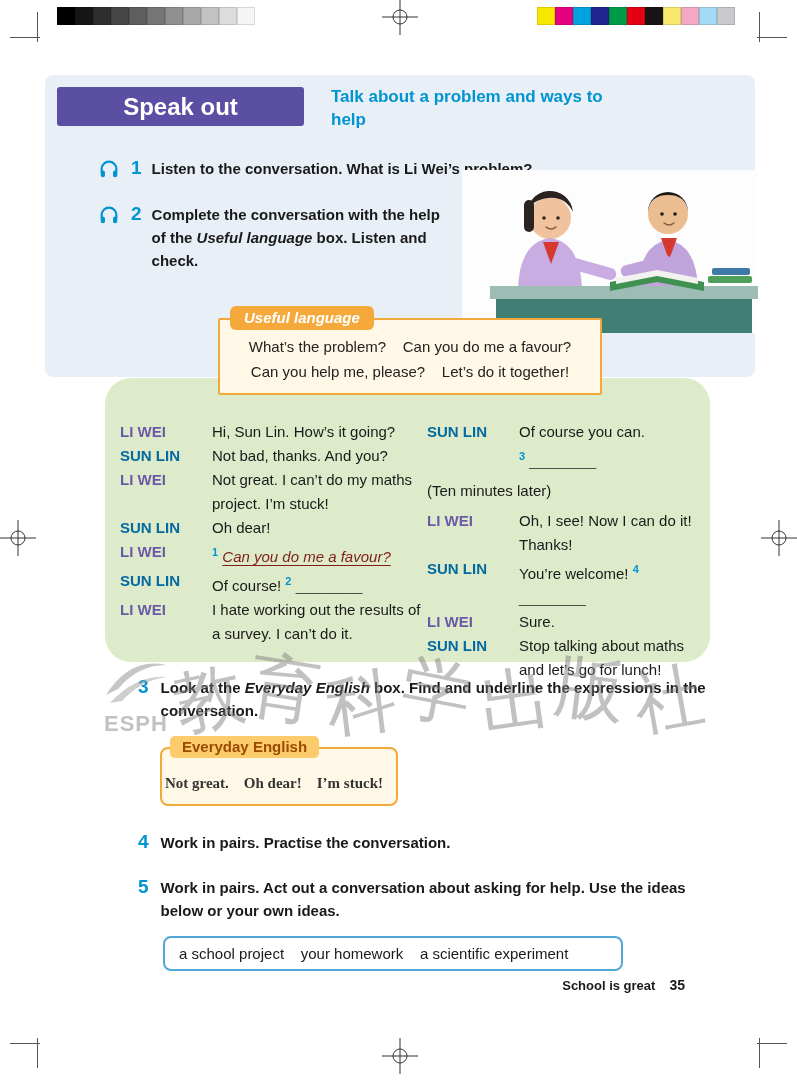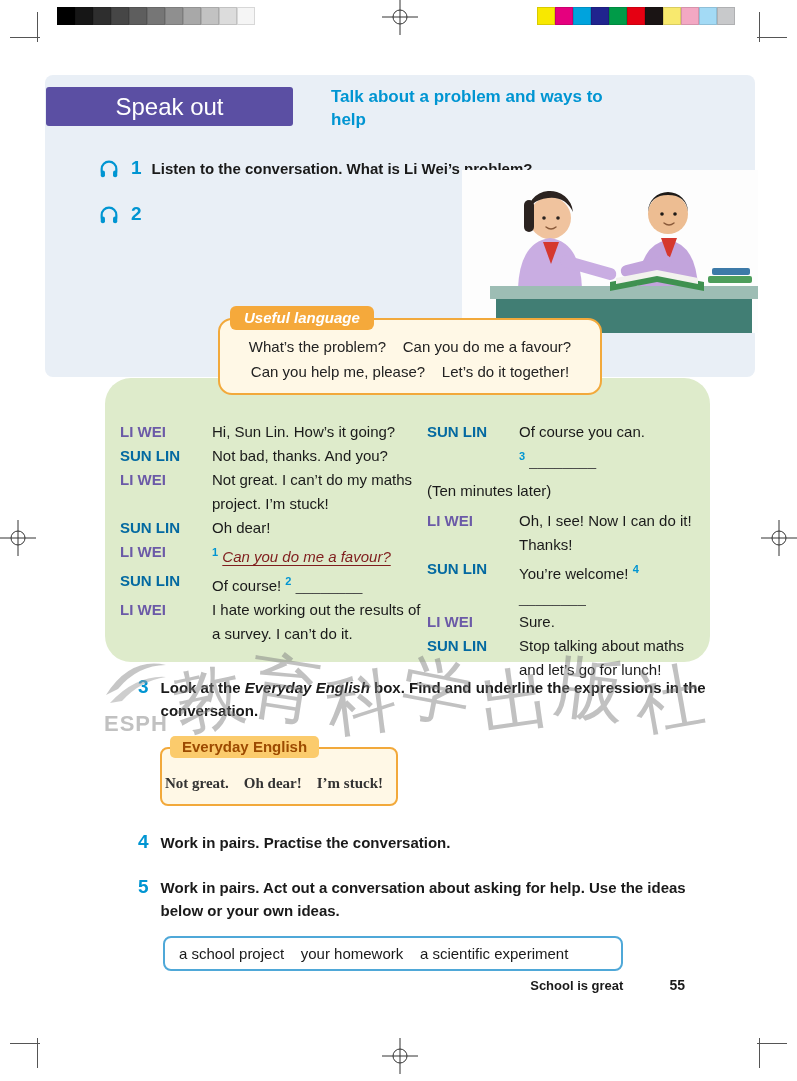--- a/index.html
+++ b/index.html
@@ -7,37 +7,37 @@
   body { background:#ffffff; font-family:"Liberation Sans", sans-serif; position:relative; overflow:hidden; }
 
   
   .cal-bar { position:absolute; top:7px; display:flex; height:18px; }
   .cal-sq { width:18px; height:18px; box-shadow: inset 0 0 0 1px rgba(0,0,0,0.12); }
   .reg { position:absolute; }
   .crop { position:absolute; background:#555; }
 
   
   .panel-top { position:absolute; left:45px; top:75px; width:710px; height:302px; background:#E9EFF6; border-radius:8px; }
-  .badge { position:absolute; left:46px; top:87px; width:247px; height:39px; background:#5B4FA3; border-radius:3px;
-           color:#fff; font-size:24px; font-weight:normal; display:flex; align-items:center; justify-content:center; }
+  .badge { position:absolute; left:57px; top:87px; width:247px; height:39px; background:#5B4FA3; border-radius:3px;
+           color:#fff; font-size:24px; font-weight:bold; display:flex; align-items:center; justify-content:center; }
   .sec-title { position:absolute; left:331px; top:86px; width:280px; color:#0095D2; font-weight:bold; font-size:17px; line-height:1.35; }
 
   
   .ex { position:absolute; display:flex; gap:10px; align-items:flex-start; }
   .ex-icon { width:24px; height:22px; flex:0 0 24px; margin-top:1px; }
   .ex-num { color:#0095D2; font-weight:bold; font-size:19px; line-height:22px; flex:0 0 auto; }
   .ex-text { font-weight:bold; font-size:15px; color:#1A1A1A; line-height:23px; }
   .ex-text .it { font-style:italic; }
 
   
   .photo { position:absolute; left:462px; top:170px; width:296px; height:163px; z-index:5; }
 
   
   .ul-box { position:absolute; left:218px; top:318px; width:384px; height:77px; background:#FFF8E6;
-            border:2px solid #F2A93B; border-radius:14px; z-index:6; padding-top:14px; text-align:center; }
+            border:2px solid #F2A93B; border-radius:2px; z-index:6; padding-top:14px; text-align:center; }
   .ul-tab { position:absolute; left:230px; top:306px; z-index:7; background:#F5A93B; color:#fff; font-weight:bold;
             font-style:italic; font-size:15px; padding:3px 14px 4px; border-radius:6px; }
   .ul-line { font-size:15px; color:#222222; line-height:25px; white-space:pre-wrap; }
 
   
   .green-panel { position:absolute; left:105px; top:378px; width:605px; height:284px; background:#DEEBCB; border-radius:26px; }
   .dlg-col { position:absolute; top:42px; }
   .dlg-row { display:flex; font-size:15px; line-height:24px; color:#1A1A1A;gap:16px; }
   .spk { flex:0 0 76px; font-weight:bold; }
   .spk.liwei { color:#6B5AA7; }
@@ -55,21 +55,21 @@
             font-size:15px; padding:2px 12px 3px; border-radius:5px; z-index:3; }
   .ee-content { position:absolute; left:160px; top:775px; width:228px; text-align:center;
                 font-family:"Liberation Serif", serif; font-weight:bold; font-size:15px; color:#333333; white-space:pre; }
 
   
   .ideas-box { position:absolute; left:163px; top:936px; width:460px; height:35px; border:2px solid #4FA8D8;
                border-radius:8px; background:#fff; display:flex; align-items:center; padding-left:14px;
                font-size:15px; color:#1A1A1A; white-space:pre; }
 
   
-  .footer { position:absolute; top:977px; right:112px; display:flex; gap:46px; align-items:baseline;
+  .footer { position:absolute; top:977px; right:112px; display:flex; gap:14px; align-items:baseline;
             font-weight:bold; color:#1A1A1A; font-size:13px; }
   .footer-page { font-size:14px; }
 
   
   .watermark { position:absolute; left:100px; top:645px; width:610px; height:130px; z-index:40;
                pointer-events:none; opacity:0.48; color:#7E7E7E; }
   .wm-chars { position:absolute; left:72px; top:0; width:530px; display:flex; justify-content:space-between; font-size:70px; }
   .wm-chars span { display:inline-block; }
   .wm-chars span:nth-child(1){ transform:rotate(-12deg) translateY(8px); }
   .wm-chars span:nth-child(2){ transform:rotate(9deg)  translateY(-2px); }
@@ -159,20 +159,21 @@
   <span class="ex-text">Listen to the conversation. What is Li Wei’s problem?</span>
 </div>
 
 <div class="ex" style="left:97px; top:203px">
   <svg class="ex-icon" viewBox="0 0 24 24">
     <path d="M4 15 v-3 a8 8 0 0 1 16 0 v3" fill="none" stroke="#0095D2" stroke-width="2.4" stroke-linecap="round"></path>
     <rect x="3" y="13.5" width="4.6" height="7.5" rx="2.2" fill="#0095D2"></rect>
     <rect x="16.4" y="13.5" width="4.6" height="7.5" rx="2.2" fill="#0095D2"></rect>
   </svg>
   <span class="ex-num">2</span>
+  <span class="ex-text" style="width:302px"><span>Complete the conversation with the help of the </span><span class="it">Useful language</span><span> box. Listen and check.</span></span>
 </div>
 
 <svg class="photo" viewBox="0 0 296 163">
   <rect width="296" height="163" fill="#FDFDFD"></rect>
 
   <circle cx="88" cy="48" r="21" fill="#F0C39E"></circle>
   <path d="M65 46 a23 23 0 0 1 46 -4 q-8 -16 -25 -14 q-19 2 -21 18 z" fill="#2B2320"></path>
   <rect x="62" y="30" width="10" height="32" rx="5" fill="#2B2320"></rect>
   <path d="M56 118 q2 -46 32 -50 q30 4 32 50 z" fill="#C9ADE2"></path>
   <polygon points="81,72 97,72 89,94" fill="#D5382E"></polygon>
@@ -278,21 +279,21 @@
 
 <div class="ex" style="left:138px; top:876px; gap:12px">
   <span class="ex-num">5</span>
   <span class="ex-text" style="width:545px">Work in pairs. Act out a conversation about asking for help. Use the ideas below or your own ideas.</span>
 </div>
 
 <div class="ideas-box">a school project    your homework    a scientific experiment</div>
 
 <div class="footer">
   <span class="footer-title">School is great</span>
-  <span class="footer-page">55</span>
+  <span class="footer-page">35</span>
 </div>
 
 <div class="watermark">
   <svg class="esph-logo" width="70" height="54" viewBox="0 0 70 54">
     <path d="M6 40 Q30 2 66 10 Q38 10 18 34 Z" fill="#8a8a8a"></path>
     <path d="M10 48 Q36 20 66 22 Q40 26 22 46 Z" fill="#9a9a9a"></path>
   </svg>
   <div class="esph-text">ESPH</div>
   <div class="wm-chars">
       <span>教</span>

